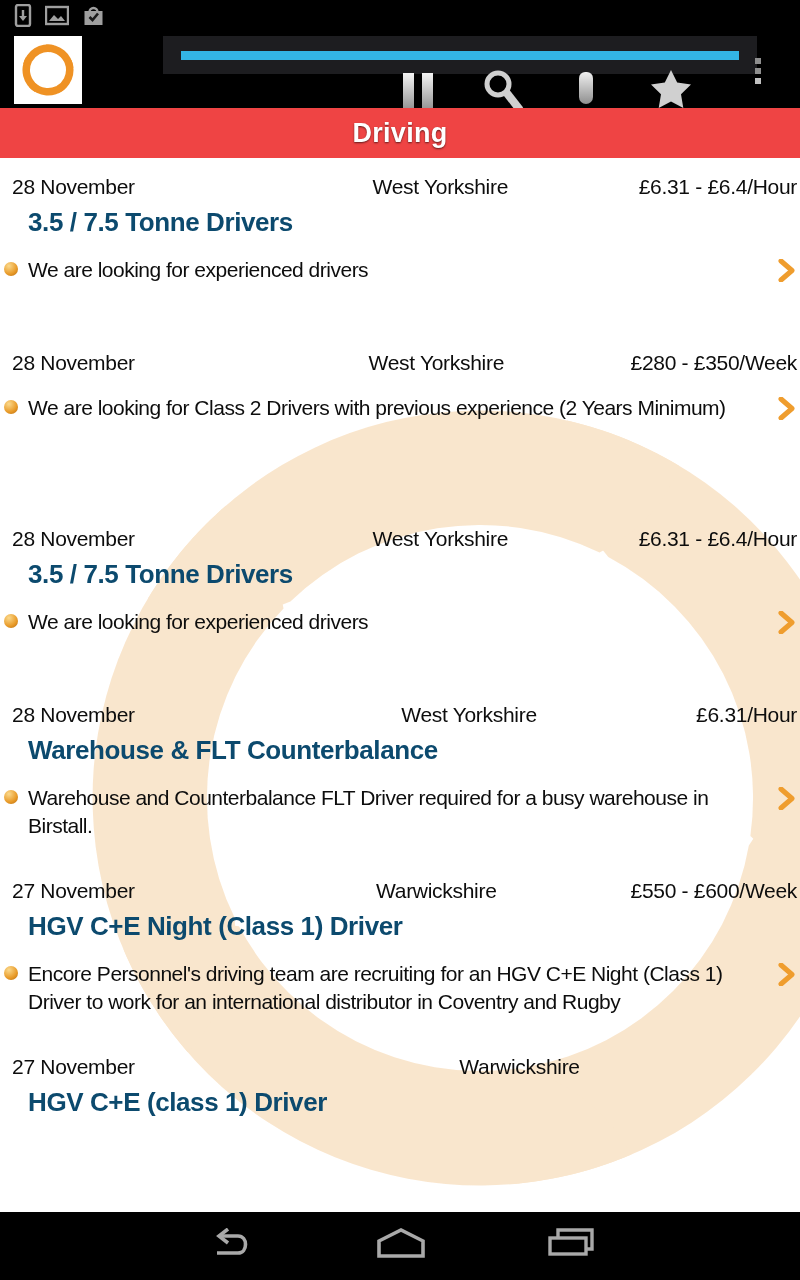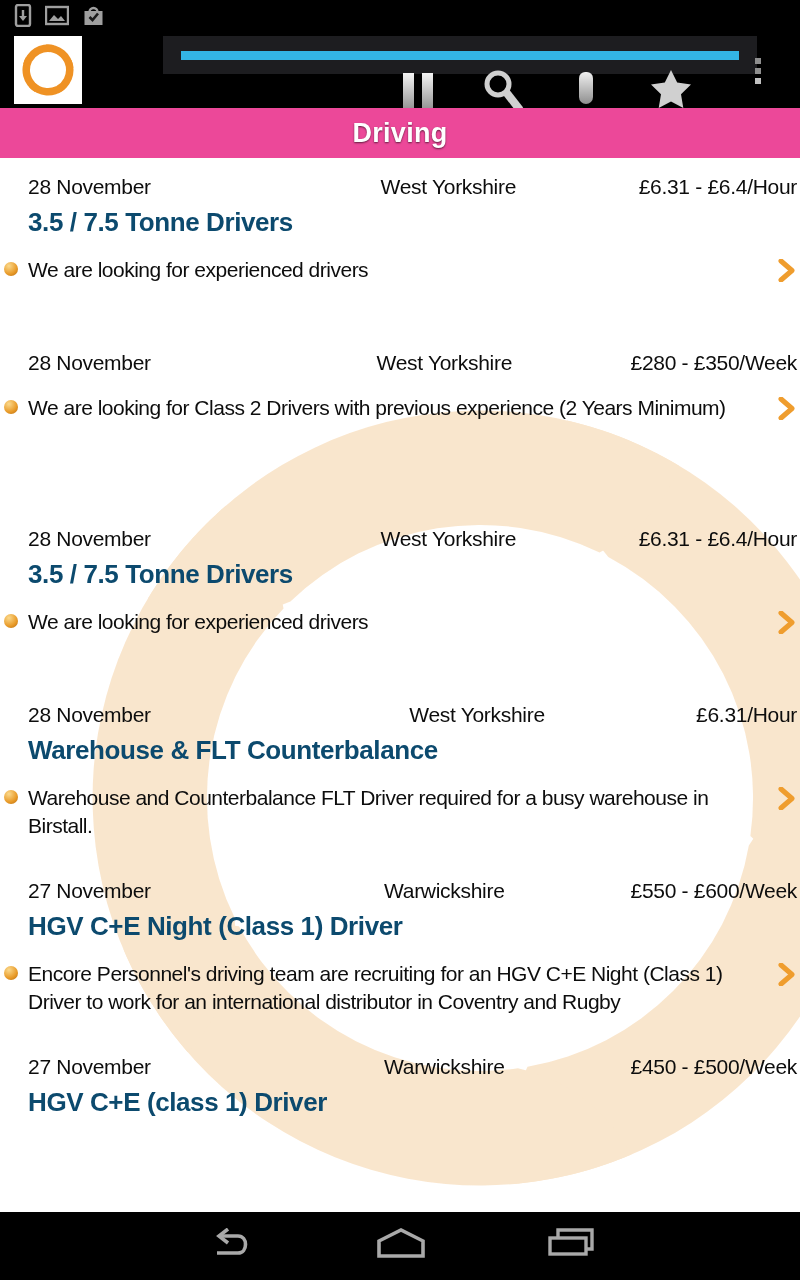--- a/index.html
+++ b/index.html
@@ -21,29 +21,29 @@
   .pause-icon i { display:block; width:11px; height:38px; background:linear-gradient(180deg,#f4f4f4,#8f8f8f); }
   .search-icon { left:484px; top:40px; }
   .pin-icon { left:579px; top:42px; width:14px; height:32px; border-radius:7px 7px 8px 8px;
               background:linear-gradient(180deg,#f0f0f0,#8f8f8f); }
   .star-icon { left:648px; top:38px; }
   .overflow-icon { left:755px; top:28px; width:7px; }
   .overflow-icon i { display:block; width:6px; height:6px; background:#8f8f8f; margin-bottom:4px; }
   .overflow-icon i:last-child { background:#c2c2c2; }
 
   
-  .driving-bar { height:50px; background:#ec4899; color:#fff; font-size:27px; font-weight:bold;
+  .driving-bar { height:50px; background:#ef4444; color:#fff; font-size:27px; font-weight:bold;
                  text-align:center; line-height:50px; letter-spacing:0.3px; text-shadow:0 1px 2px rgba(0,0,0,.6); }
 
   
   .content { position:relative; height:1054px; background:#fff; overflow:hidden; }
   .watermark { position:absolute; left:40px; top:200px; width:880px; height:880px; opacity:0.85; }
   .job-list { position:relative; }
   .job-row { height:176px; padding-top:15px; position:relative; }
-  .job-meta { display:flex; padding:0 3px 0 28px; font-size:21px; line-height:27px; color:#0d0d0d; letter-spacing:-0.3px; }
+  .job-meta { display:flex; padding:0 3px 0 12px; font-size:21px; line-height:27px; color:#0d0d0d; letter-spacing:-0.3px; }
   .job-date { width:230px; flex:none; }
   .job-location { flex:1; text-align:center; }
   .job-pay { flex:none; }
   .job-title { margin:7px 28px 0; font-size:26px; font-weight:bold; line-height:31px; color:#0c4a6e; letter-spacing:-0.4px; }
   .job-desc-row { position:relative; margin-top:18px; padding:0 44px 0 28px; font-size:21px; line-height:28px;
                   color:#0d0d0d; letter-spacing:-0.5px; }
   .bullet { position:absolute; left:4px; top:6px; width:14px; height:14px; border-radius:50%;
             background:radial-gradient(circle at 35% 28%, #fbd98c, #e89a28 60%, #b36a10); }
   .chevron { position:absolute; right:5px; top:3px; }
 
@@ -197,21 +197,20 @@
       <svg class="chevron" width="17" height="23" viewBox="0 0 17 23">
         <path d="M3 2 L14 11.5 L3 21" fill="none" stroke="#ef9d2e" stroke-width="5" stroke-linecap="round" stroke-linejoin="round"></path>
       </svg>
     </div>
   </div>
 
   <div class="job-row">
     <div class="job-meta">
       <span class="job-date">27 November</span>
       <span class="job-location">Warwickshire</span>
-      <span class="job-pay">£450 - £500/Week</span>
     </div>
     <div class="job-title">HGV C+E (class 1) Driver</div>
   </div>
 </div>
 </div>
 
 <div class="nav-bar">
   <svg class="nav-ic back-icon" width="46" height="32" viewBox="0 0 46 32">
     <path d="M12 8 H30 C40 8 40 25 30 25 H9" fill="none" stroke="#a9a9a9" stroke-width="3.6"></path>
     <path d="M20 1 L11 8 L20 15" fill="none" stroke="#a9a9a9" stroke-width="3.6"></path>

